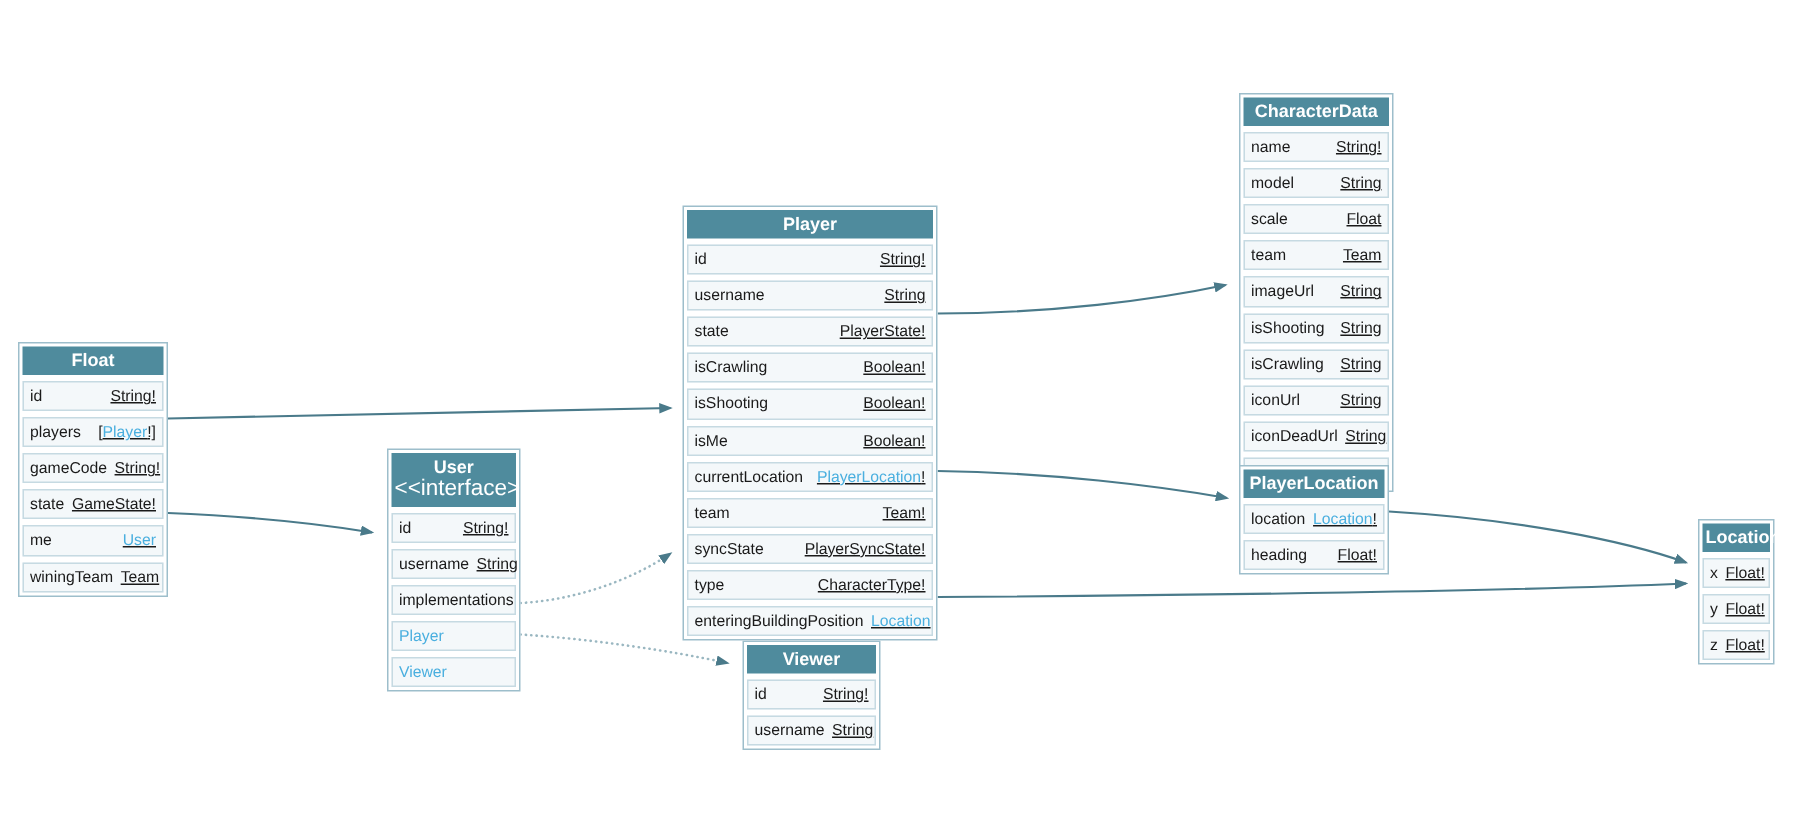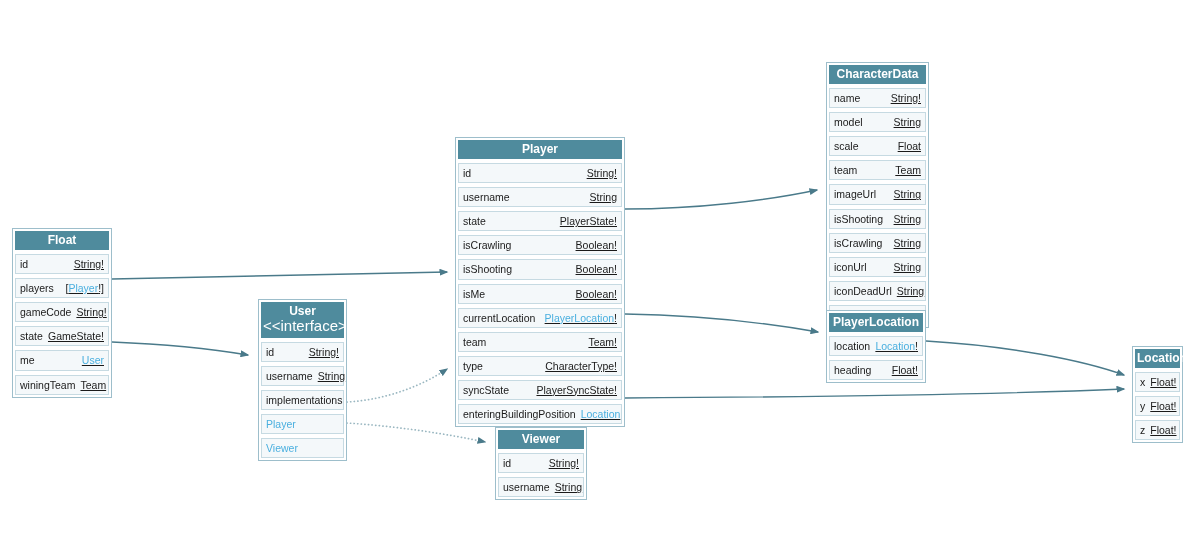--- a/index.html
+++ b/index.html
@@ -166,26 +166,26 @@
         </div>
         <div class="row">
           <span class="fname">currentLocation</span>
           <span class="ftype"><span class="link">PlayerLocation</span><span>!</span></span>
         </div>
         <div class="row">
           <span class="fname">team</span>
           <span class="ftype"><span>Team!</span></span>
         </div>
         <div class="row">
+          <span class="fname">syncState</span>
+          <span class="ftype"><span>PlayerSyncState!</span></span>
+        </div>
+        <div class="row">
           <span class="fname">type</span>
           <span class="ftype"><span>CharacterType!</span></span>
-        </div>
-        <div class="row">
-          <span class="fname">syncState</span>
-          <span class="ftype"><span>PlayerSyncState!</span></span>
         </div>
         <div class="row">
           <span class="fname">enteringBuildingPosition</span>
           <span class="ftype"><span class="link">Location</span></span>
         </div>
       </div>
       <div class="table" style="left: 495px; top: 427px; width: 92px;">
         <div class="thead">
           <div>Viewer</div>
         </div>

